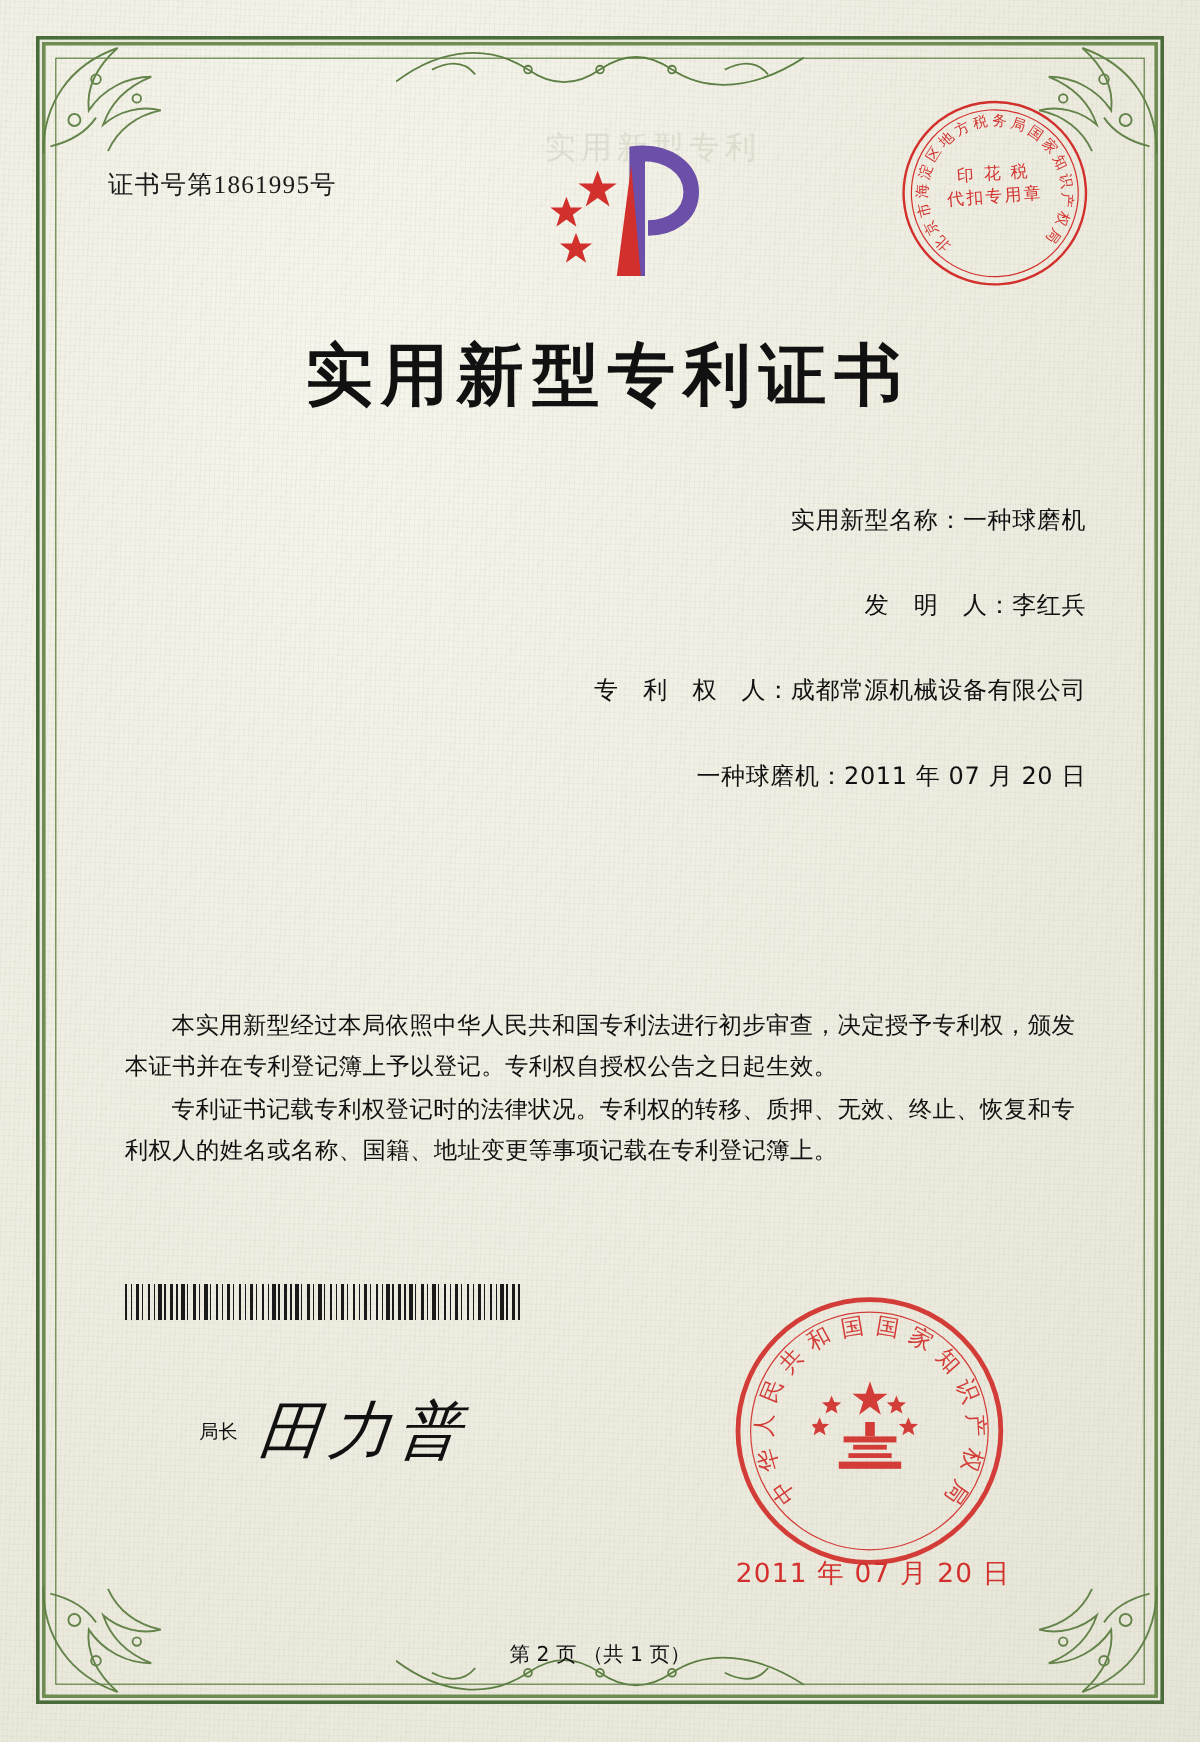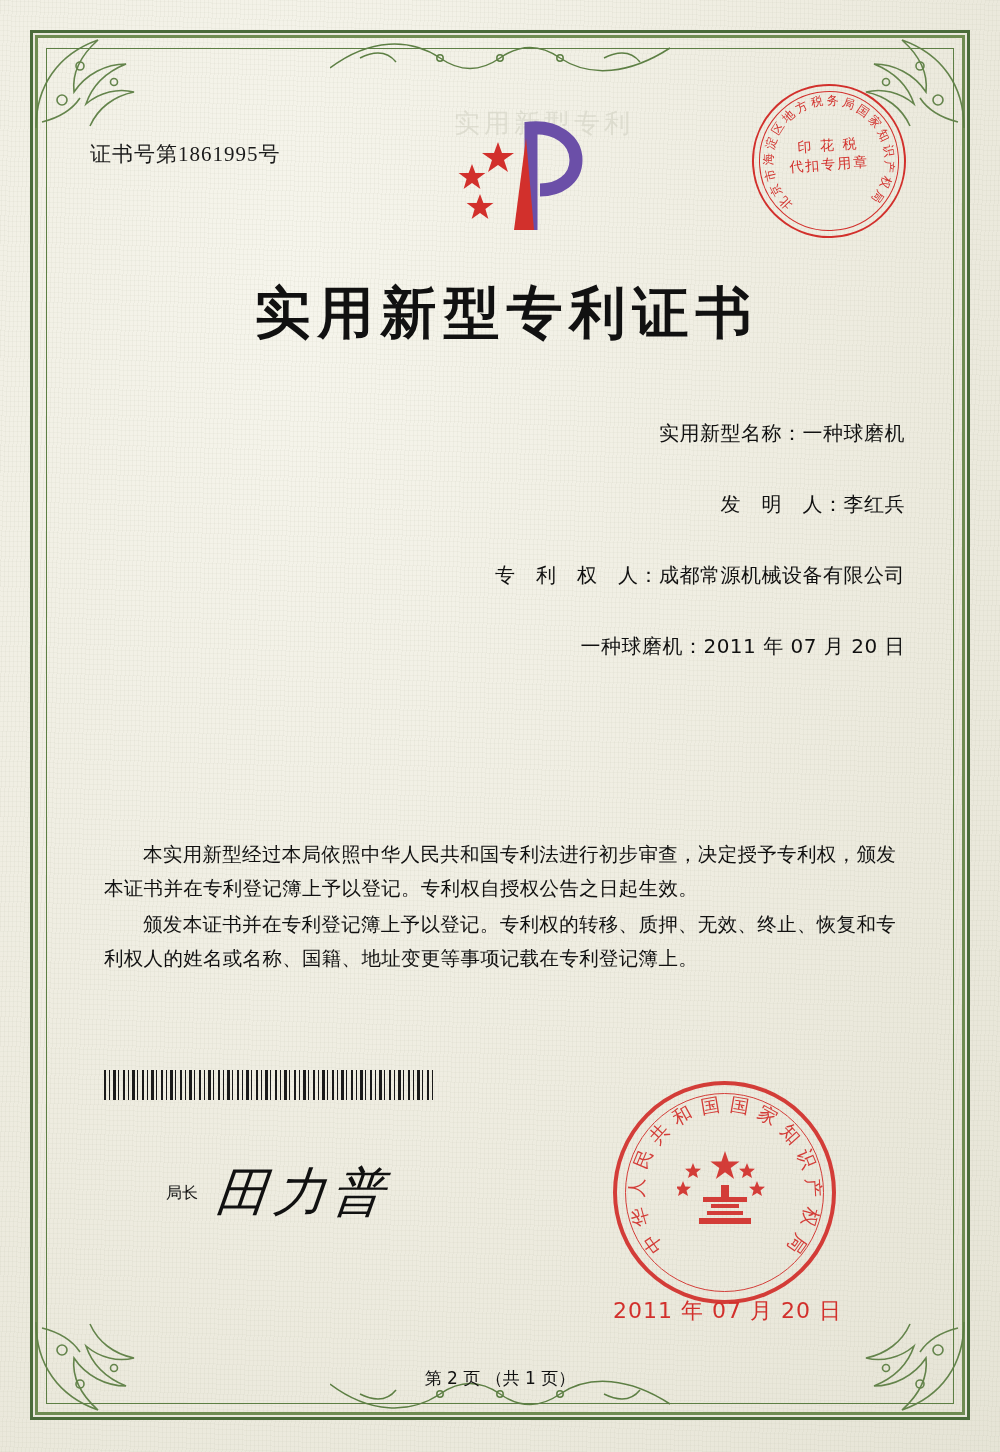--- a/index.html
+++ b/index.html
@@ -262,21 +262,21 @@
       <div class="field">
         <span class="lbl">专　利　权　人：</span><span>成都常源机械设备有限公司</span>
       </div>
       <div class="field">
         <span class="lbl">一种球磨机：</span><span>2011 年 07 月 20 日</span>
       </div>
     </div>
 
     <div class="para-wrap">
       <p class="para">本实用新型经过本局依照中华人民共和国专利法进行初步审查，决定授予专利权，颁发本证书并在专利登记簿上予以登记。专利权自授权公告之日起生效。</p>
-      <p class="para">颁发本证书并在专利登记簿上予以登记。专利权的转移、质押、无效、终止、恢复和专利权人的姓名或名称、国籍、地址变更等事项记载在专利登记簿上。</p>
+      <p class="para">专利证书记载专利权登记时的法律状况。专利权的转移、质押、无效、终止、恢复和专利权人的姓名或名称、国籍、地址变更等事项记载在专利登记簿上。</p>
     </div>
 
     <div class="barcode"></div>
 
     <div class="signrow">
       <span class="lbl">局长</span><span class="sign">田力普</span>
     </div>
 
     <div class="seal">
       <div class="inner-ring"></div>

